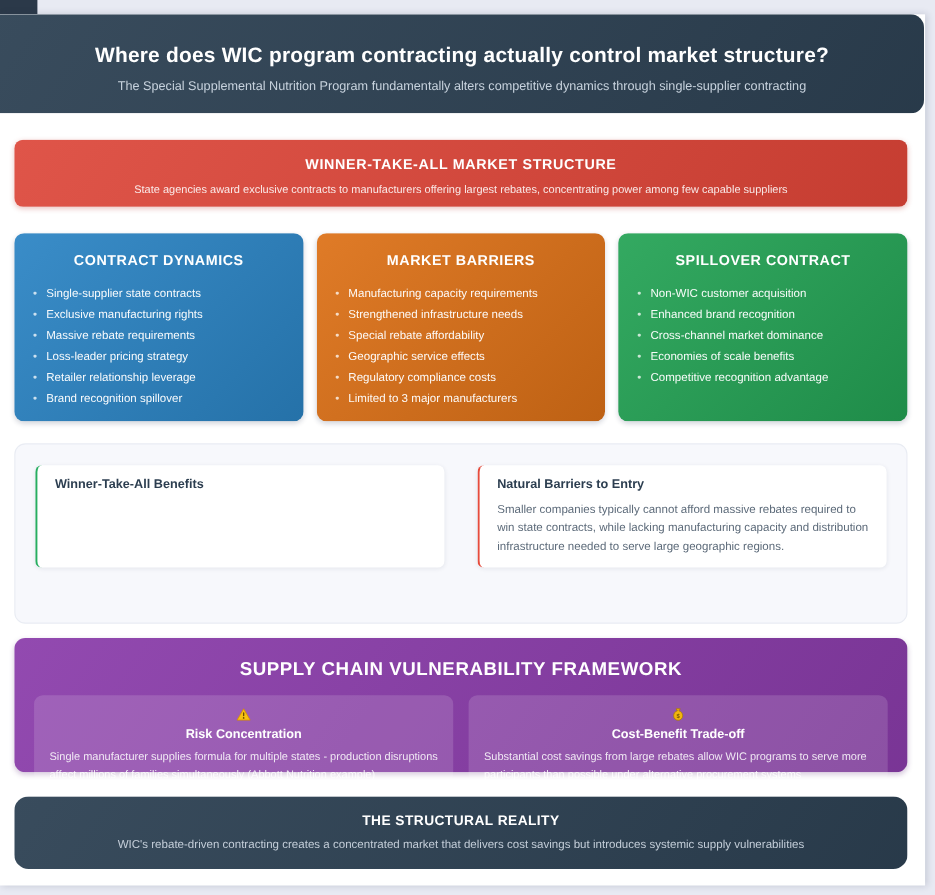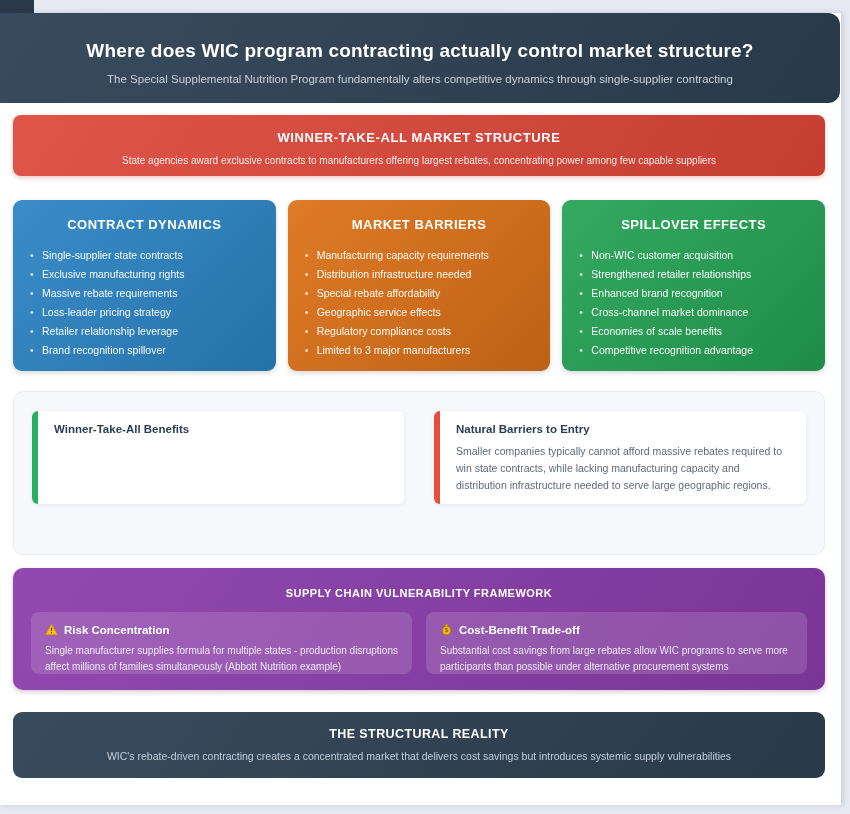--- a/index.html
+++ b/index.html
@@ -26,21 +26,21 @@
     text-align: center; padding-top: 27px;
   }
   .hero h1 {
     color: #ffffff; font-size: 19px; font-weight: bold; letter-spacing: .2px;
   }
   .hero p {
     margin-top: 11px; color: #c7d2dd; font-size: 11.5px; font-weight: 300;
   }
   
   .banner {
-    margin: 12px 16px 0 13px; height: 61px; border-radius: 8px;
+    margin: 24px 16px 0 13px; height: 61px; border-radius: 8px;
     background-image: linear-gradient(125deg, rgba(255,255,255,.09), rgba(0,0,0,.10));
     text-align: center; padding-top: 15px;
     box-shadow: 0 2px 5px rgba(180,40,30,.25);
   }
   .banner h2 {
     color: #ffffff; font-size: 13px; font-weight: bold; letter-spacing: .6px;
   }
   .banner p {
     margin-top: 10px; color: rgba(255,255,255,.88); font-size: 10px;
   }
@@ -71,42 +71,42 @@
     background: #f7f8fc; border: 1px solid #e9ecf3; border-radius: 10px;
     padding: 19px 18px 0 18px;
   }
   .impact h2 {
     text-align: center; color: #2c3e50; font-size: 15px; font-weight: bold;
     letter-spacing: .4px; margin-bottom: 17px;
   }
   .impact-cards { display: flex; gap: 30px; }
   .impact-card {
     flex: 1; min-height: 82px; background: #ffffff; border-radius: 6px;
-    border-left: 6px solid #0f172a; padding: 12px 16px 10px 16px;
+    border-left: 2px solid #0f172a; padding: 12px 16px 10px 16px;
     box-shadow: 0 1px 4px rgba(30,40,70,.08);
   }
   .impact-card h4 { color: #2c3e50; font-size: 11.5px; font-weight: bold; margin-bottom: 8px; }
   .impact-card p { color: #5d6b7a; font-size: 10.5px; line-height: 1.62; }
   
   .vuln {
     margin: 13px 16px 0 13px; height: 122px; border-radius: 10px;
     background-image: linear-gradient(125deg, rgba(255,255,255,.07), rgba(0,0,0,.12));
     padding: 19px 18px 0 18px;
     box-shadow: 0 2px 5px rgba(90,40,120,.25);
   }
   .vuln h2 {
-    text-align: center; color: #ffffff; font-size: 11px; font-weight: bold;
+    text-align: center; color: #ffffff; font-size: 17px; font-weight: bold;
     letter-spacing: .5px; margin-bottom: 13px;
   }
   .vuln-cards { display: flex; gap: 14px; }
   .vuln-card {
     flex: 1; min-height: 60px; background: rgba(255,255,255,.14);
     border-radius: 8px; padding: 11px 14px 0 14px;
   }
-  .vuln-card .title-row { display: flex; align-items: center; gap: 6px; }
+  .vuln-card .title-row { display: flex; align-items: center; gap: 6px; flex-direction: column; }
   .vuln-card h4 { color: #ffffff; font-size: 11.5px; font-weight: bold; }
   .vuln-card p { margin-top: 7px; color: rgba(255,255,255,.86); font-size: 10px; line-height: 1.55; }
   .icon { display: inline-flex; width: 13px; height: 13px; flex: 0 0 auto; }
   .icon svg { width: 100%; height: 100%; }
   
   .reality {
     margin: 22px 16px 0 13px; height: 66px; border-radius: 9px;
     background-image: linear-gradient(125deg, rgba(255,255,255,.05), rgba(0,0,0,.12));
     text-align: center; padding-top: 15px;
   }
@@ -141,33 +141,32 @@
         <li>Loss-leader pricing strategy</li>
         <li>Retailer relationship leverage</li>
         <li>Brand recognition spillover</li>
       </ul>
     </div>
 
     <div class="pillar" style="background-color: rgb(221, 113, 23);">
       <h3>MARKET BARRIERS</h3>
       <ul>
         <li>Manufacturing capacity requirements</li>
-        <li>Distribution infrastructure needed</li>
+        <li>Strengthened infrastructure needs</li>
         <li>Special rebate affordability</li>
         <li>Geographic service effects</li>
         <li>Regulatory compliance costs</li>
         <li>Limited to 3 major manufacturers</li>
       </ul>
     </div>
 
     <div class="pillar" style="background-color: rgb(36, 163, 85);">
-      <h3>SPILLOVER EFFECTS</h3>
+      <h3>SPILLOVER CONTRACT</h3>
       <ul>
         <li>Non-WIC customer acquisition</li>
-        <li>Strengthened retailer relationships</li>
         <li>Enhanced brand recognition</li>
         <li>Cross-channel market dominance</li>
         <li>Economies of scale benefits</li>
         <li>Competitive recognition advantage</li>
       </ul>
     </div>
 
   </div>
 
   <section class="impact">
@@ -209,18 +208,18 @@
             </svg>
           </span>
           <h4>Cost-Benefit Trade-off</h4>
         </div>
         <p>Substantial cost savings from large rebates allow WIC programs to serve more participants than possible under alternative procurement systems</p>
       </div>
 
     </div>
   </section>
 
-  <footer class="reality" style="background-color: rgb(46, 66, 84);">
+  <footer class="reality" style="background-color: rgb(46, 66, 84); border-radius: 13px;">
     <h3>THE STRUCTURAL REALITY</h3>
     <p>WIC's rebate-driven contracting creates a concentrated market that delivers cost savings but introduces systemic supply vulnerabilities</p>
   </footer>
 
 </div>
 
 </body></html>

